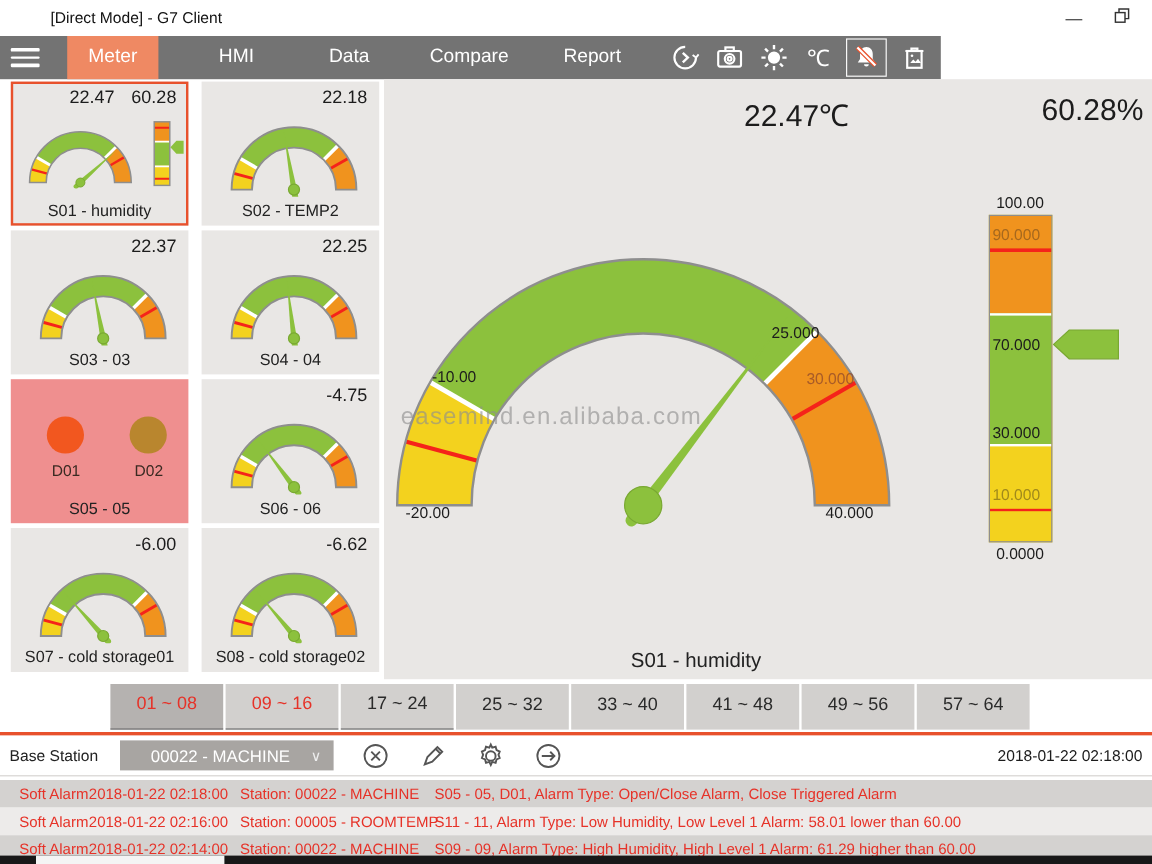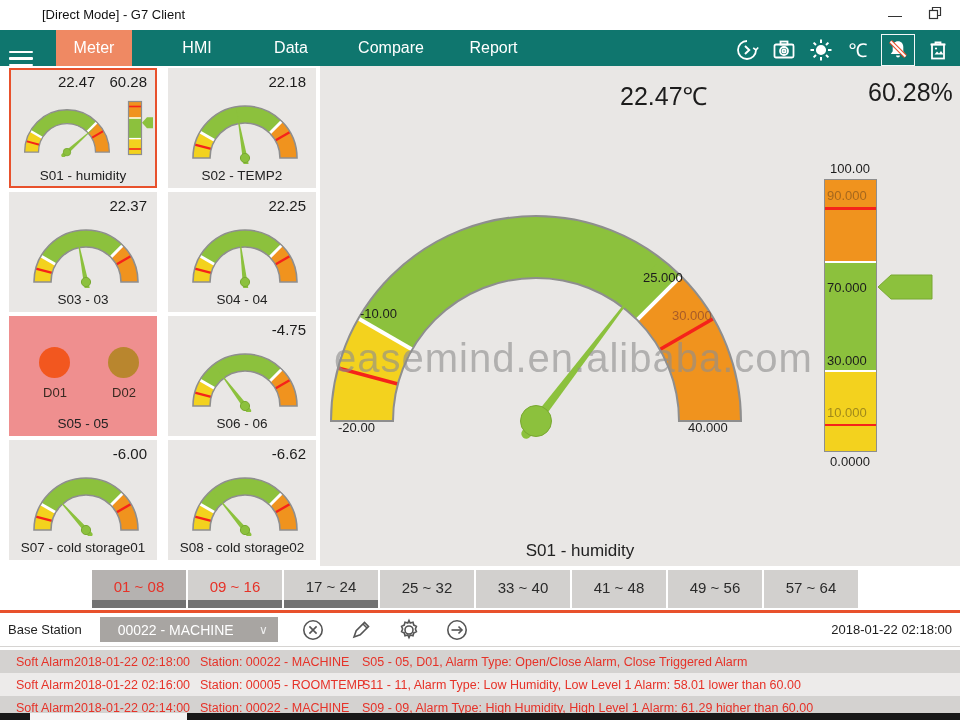--- a/index.html
+++ b/index.html
@@ -5,22 +5,22 @@
   html,body{margin:0;padding:0;background:#fff;}
   #app{position:relative;width:960px;height:720px;background:#fff;overflow:hidden;
        font-family:"Liberation Sans",sans-serif;color:#222;}
   
   #titlebar{position:absolute;left:0;top:0;width:960px;height:30px;background:#fff;margin-left:32px;}
   #titlebar .title{position:absolute;left:10px;top:7px;font-size:13px;color:#111;}
   .winbtn{position:absolute;top:0;width:34px;height:30px;text-align:center;line-height:30px;
           font-size:14px;color:#333;cursor:default;}
   #btn-min{right:80px;} #btn-restore{right:40px;} #btn-close{right:2px;}
   
-  #navbar{position:absolute;left:0;top:30px;width:960px;height:36px;background:#0f766e;
-          display:flex;align-items:flex-end;}
+  #navbar{position:absolute;left:0;top:30px;width:784px;height:36px;background:#737373;
+          display:flex;align-items:center;}
   #hamburger{width:40px;display:flex;flex-direction:column;justify-content:center;gap:4px;padding-left:9px;}
   #hamburger i{display:block;width:24px;height:2.5px;background:#fff;border-radius:1px;}
   .navtab{color:#fff;font-size:16px;line-height:36px;text-align:center;}
   .navtab.active{background:#ef8963;}
   #nav-meter{width:76px;margin-left:7px;}
   #nav-hmi{width:90px;margin-left:20px;}
   #nav-data{width:90px;margin-left:4px;}
   #nav-compare{width:100px;margin-left:5px;}
   #nav-report{width:85px;margin-left:10px;}
   #nav-icons{margin-left:auto;display:flex;align-items:center;gap:9px;padding-right:8px;}
@@ -42,21 +42,21 @@
   .dlabel{position:absolute;top:69px;width:42px;text-align:center;font-size:13px;color:#3a2a22;}
   
   #main{position:absolute;left:320px;top:66px;width:640px;height:500px;background:#e9e7e5;}
   #reading-temp{position:absolute;left:300px;top:12px;font-size:25px;color:#1c1c1c;}
   #reading-hum{position:absolute;left:548px;top:12px;font-size:25px;color:#1c1c1c;}
   #big-gauge{position:absolute;left:6px;top:135px;}
   .glabel{position:absolute;font-size:13px;color:#1c1c1c;white-space:nowrap;}
   #gl-low{left:40px;top:240px;} #gl-high{left:323px;top:204px;}
   #gl-ahigh{left:352px;top:242px;color:rgba(150,78,42,.8);}
   #gl-min{left:18px;top:354px;} #gl-max{left:368px;top:354px;}
-  #watermark{position:absolute;left:14px;top:270px;font-size:40px;color:#8f8f8f;opacity:.62;
+  #watermark{position:absolute;left:14px;top:270px;font-size:20px;color:#8f8f8f;opacity:.62;
              letter-spacing:1px;white-space:nowrap;}
   #caption{position:absolute;left:160px;top:475px;width:200px;text-align:center;font-size:17px;color:#222;}
   
   #level-bar{position:absolute;left:504px;top:113px;width:53px;height:273px;border:1.5px solid #8e8e8e;
              box-sizing:border-box;background:#f3d21e;}
   #lb-orange{position:absolute;left:0;top:0;width:100%;height:30%;background:#f0931e;}
   #lb-green{position:absolute;left:0;top:30%;width:100%;height:40%;background:#8cc13d;}
   .lb-gap{position:absolute;left:0;width:100%;height:2px;background:#fff;}
   .lb-red{position:absolute;left:0;width:100%;height:2.5px;background:#f5231a;}
   .blabel{position:absolute;font-size:13px;color:#1c1c1c;white-space:nowrap;}
@@ -66,29 +66,29 @@
   #bl-70{left:507px;top:177px;margin-top:37px;}
   #bl-30{left:507px;top:287px;}
   #bl-10{left:507px;top:339px;color:rgba(105,88,25,.6);}
   #level-pointer{position:absolute;left:557px;}
   
   #range-tabs{position:absolute;left:92px;top:570px;display:flex;}
   .rtab{width:94px;height:38px;margin-right:2px;background:#d2d0ce;text-align:center;
         line-height:36px;font-size:15px;color:#2b2b2b;box-sizing:border-box;}
   .rtab.active{background:#b5b2b0;}
   .rtab.alarm{color:#e63228;}
-  .rtab.underline{border-bottom:8px solid #737373;line-height:33px;}
+  .rtab.underline{border-bottom:1px solid #737373;line-height:33px;}
   #separator{position:absolute;left:0;top:610px;width:960px;height:3px;background:#e8512c;}
   
   #toolbar{position:absolute;left:0;top:613px;width:960px;height:34px;background:#fff;
            display:flex;align-items:center;border-bottom:1px solid #d6d4d2;box-sizing:border-box;}
   #bs-label{margin-left:8px;font-size:13px;}
   #station-select{margin-left:18px;width:178px;height:25px;background:#a8a5a2;color:#fff;
                   display:flex;align-items:center;font-size:14px;}
-  #station-select .val{padding-left:18px;flex:1;}
+  #station-select .val{padding-left:26px;flex:1;}
   #station-select .chev{padding-right:10px;font-size:12px;color:#eee;}
   .tbicon{margin-left:22px;width:26px;height:26px;display:flex;align-items:center;justify-content:center;color:#555;}
   .tbicon:first-of-type{margin-left:40px;}
   #timestamp{margin-left:auto;margin-right:8px;font-size:13px;color:#1c1c1c;}
   
   #alarms{position:absolute;left:0;top:650px;width:960px;}
   .arow{height:23px;display:flex;align-items:center;font-size:12.5px;color:#e63228;padding-left:16px;
         box-sizing:border-box;white-space:nowrap;overflow:hidden;}
   .arow:nth-child(odd){background:#d4d2d0;}
   .arow:nth-child(even){background:#edebea;}

